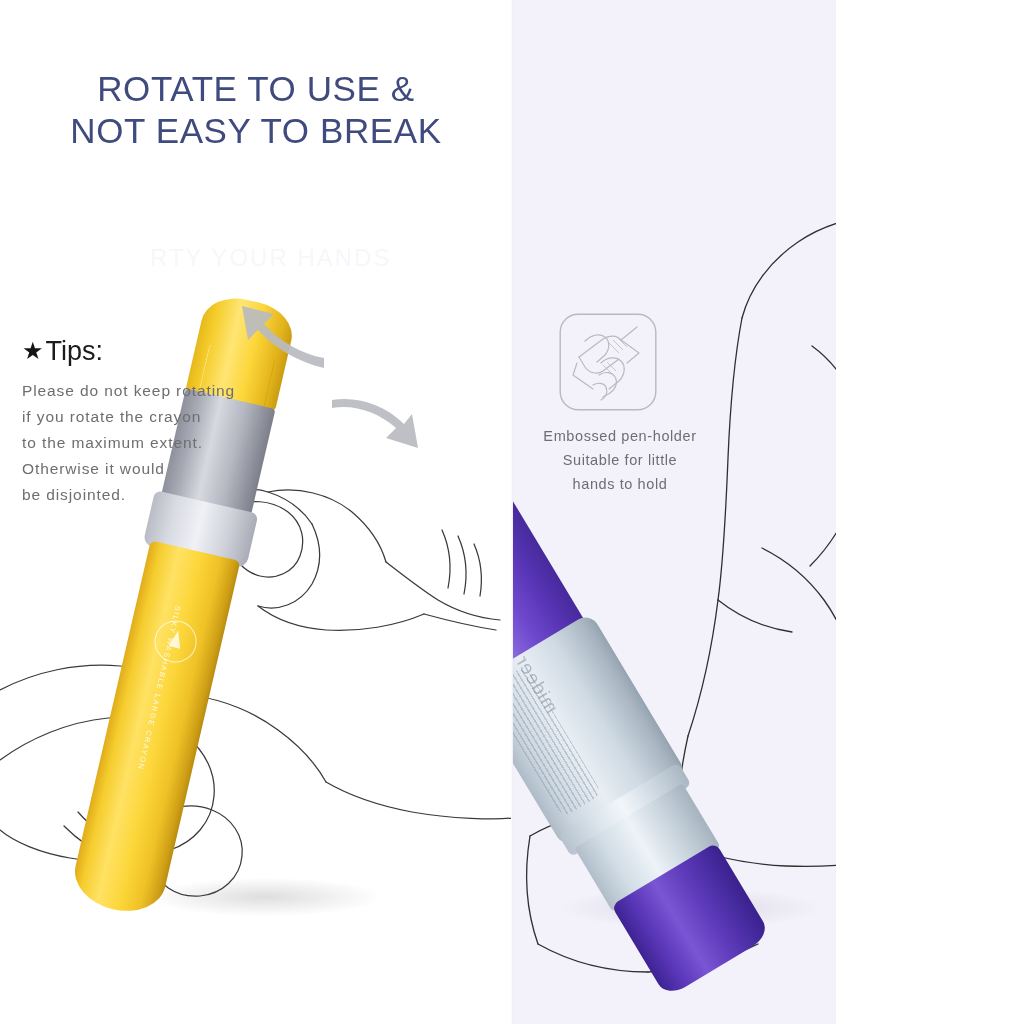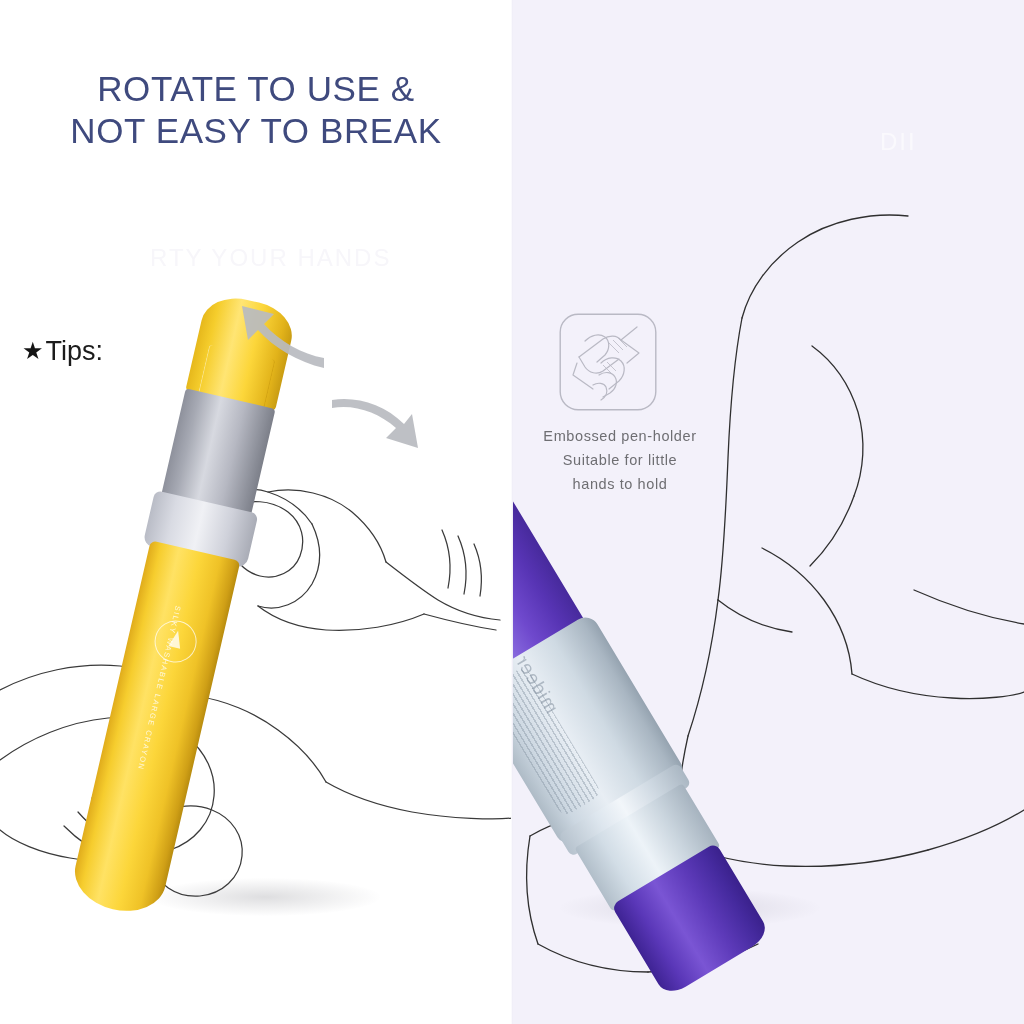--- a/index.html
+++ b/index.html
@@ -5,21 +5,21 @@
   html, body {
     margin: 0;
     padding: 0;
     background: #ffffff;
   }
   body {
     font-family: "Liberation Sans", sans-serif;
   }
   #page {
     position: relative;
-    width: 1024px;
+    width: 836px;
     height: 1024px;
     overflow: hidden;
     background: #ffffff;
   }
 
   
   .panel {
     position: absolute;
     top: 0;
     height: 1024px;
@@ -344,20 +344,25 @@
 
     <svg class="rot-arrow" id="arrow-lower" width="92" height="70" viewBox="0 0 92 70">
       <path d="M4 14 C26 10, 50 18, 68 34 L58 44 L90 54 L84 20 L76 30 C56 10, 28 2, 4 6 Z" fill="#b9bbc0" opacity="0.92"></path>
     </svg>
 
     <div id="tips-block">
       <div id="tips-title">
         <span id="tips-star">★</span>
         <span>Tips:</span>
       </div>
+      <div id="tips-body">Please do not keep rotating
+if you rotate the crayon
+to the maximum extent.
+Otherwise it would
+be disjointed.</div>
     </div>
   </div>
 
   <div class="panel" id="panel-right">
 
     <div class="ghost" id="ghost-right" style="left:368px;top:128px;">DII</div>
 
 
     <svg class="art" id="right-line-art" viewBox="0 0 512 1024">
       <g fill="none" stroke="#2f2f2f" stroke-width="1.3" stroke-linecap="round" stroke-linejoin="round">

